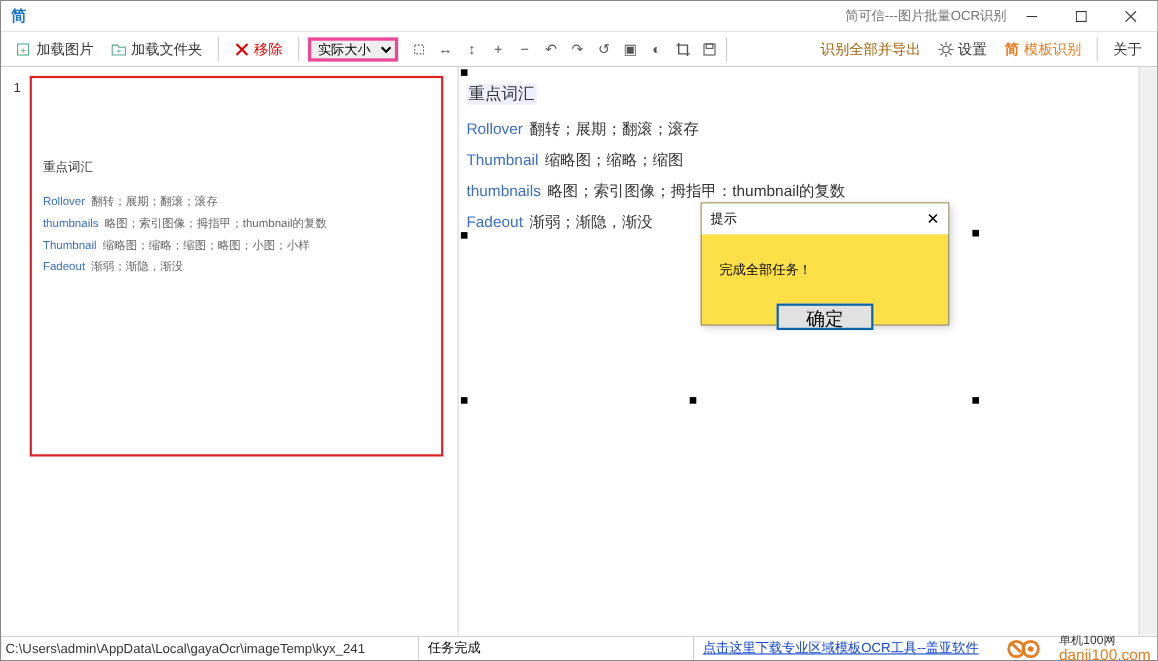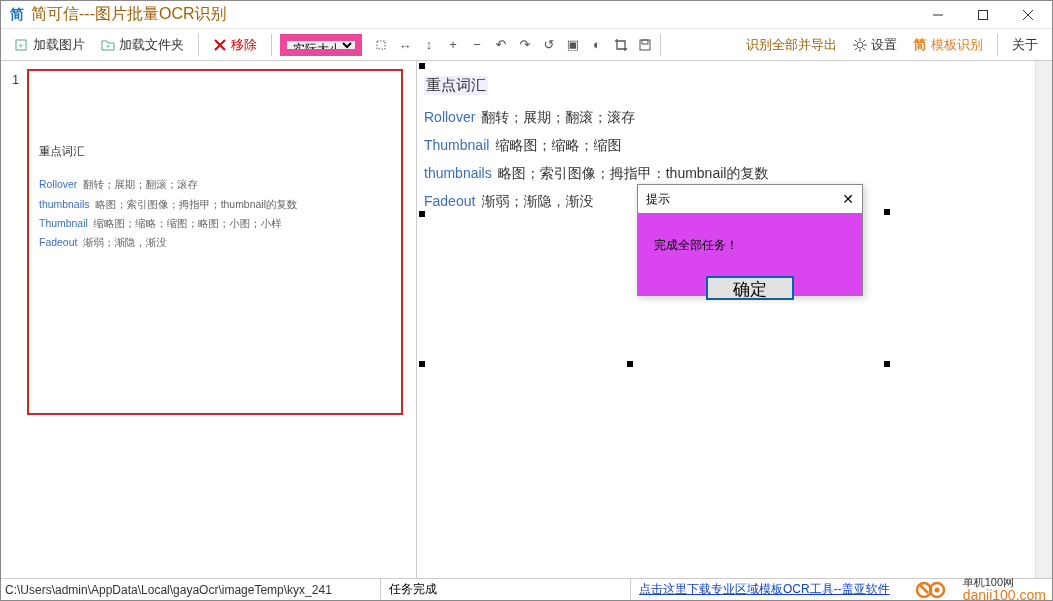--- a/index.html
+++ b/index.html
@@ -1,31 +1,31 @@
 <!DOCTYPE html>
 <html><head>
 <meta charset="utf-8">
 <style>
 * { margin: 0; padding: 0; box-sizing: border-box; }
 body { font-family: "Microsoft YaHei", "SimSun", sans-serif; font-size: 12px; background: #fff; overflow: hidden; }
 .window { width: 1053px; height: 601px; border: 1px solid #888; display: flex; flex-direction: column; position: relative; }
 .titlebar { height: 28px; background: #fff; display: flex; align-items: center; padding: 0 2px; border-bottom: 1px solid #e5e5e5; }
 .titlebar .icon { width: 16px; height: 16px; margin: 0 6px; color: #1a74c4; font-weight: bold; font-size: 14px; display: flex; align-items: center; justify-content: center; }
-.titlebar .title { flex: 1; font-size: 16px; color: #a16207; }
+.titlebar .title { flex: 1; font-size: 12px; color: #737373; text-align: right; }
 .win-controls { display: flex; height: 100%; }
 .win-btn { width: 45px; height: 100%; display: flex; align-items: center; justify-content: center; color: #555; font-size: 11px; }
 .win-btn svg { width: 10px; height: 10px; }
 
 .toolbar { height: 32px; display: flex; align-items: center; padding: 0 8px; border-bottom: 1px solid #ccc; gap: 4px; font-size: 13px; }
 .tbtn { display: flex; align-items: center; gap: 4px; padding: 3px 6px; cursor: pointer; color: #333; }
 .tbtn .ic { width: 14px; height: 14px; display: inline-flex; align-items: center; justify-content: center; }
 .tbtn.red { color: #d00; }
 .tbtn.orange .ic, .tbtn.orange span:first-child { color: #e87b1c; }
 .sep { width: 1px; height: 22px; background: #ccc; margin: 0 4px; }
-.zoom-select { height: 22px; border: 7px solid #ec4899; font-size: 12px; padding: 0 2px; width: 82px; }
+.zoom-select { height: 22px; border: 3px solid #ec4899; font-size: 12px; padding: 0 2px; width: 82px; }
 .zoom-icons { display: flex; gap: 10px; margin-left: 8px; align-items: center; }
 .zoom-icons .zi { width: 14px; height: 14px; color: #555; cursor: pointer; display: flex; align-items: center; justify-content: center; }
 .spacer { flex: 1; }
 .grey { color: #a16207; margin-left: 30px; }
 
 .content { flex: 1; display: flex; overflow: hidden; }
 .left-pane { width: 416px; border-right: 1px solid #ccc; position: relative; background: #fff; display: flex; }
 .num-col { width: 18px; padding-top: 12px; text-align: right; font-size: 12px; color: #333; }
 .thumb-area { flex: 1; padding: 8px; }
 .thumb { border: 2px solid #d22; width: 376px; height: 346px; background: #fff; position: relative; padding: 70px 10px 10px 10px; }
@@ -36,21 +36,21 @@
 
 .right-pane { flex: 1; position: relative; background: #fff; overflow: hidden; }
 .ocr-view { position: absolute; left: 3px; top: 3px; right: 20px; bottom: 3px; padding: 12px 4px; }
 .ocr-view .hdr { font-size: 15px; color: #333; margin-bottom: 14px; background: #eef; display: inline-block; padding: 0 2px; }
 .ocr-view .line { font-size: 14px; margin-bottom: 10px; }
 .ocr-view .line .k { color: #3a6fbf; }
 .ocr-view .line .v { color: #333; margin-left: 6px; }
 .sel-handle { position: absolute; width: 6px; height: 6px; background: #000; }
 .vscroll { position: absolute; right: 0; top: 0; bottom: 0; width: 17px; background: #f0f0f0; border-left: 1px solid #ddd; }
 
-.dialog { position: absolute; left: 636px; top: 183px; width: 226px; height: 112px; background: #d946ef; border: 1px solid #888; box-shadow: 2px 2px 8px rgba(0,0,0,0.2); }
+.dialog { position: absolute; left: 636px; top: 183px; width: 226px; height: 112px; background: #fde047; border: 1px solid #888; box-shadow: 2px 2px 8px rgba(0,0,0,0.2); }
 .dlg-title { height: 28px; display: flex; align-items: center; padding: 0 8px; background: #fff; font-size: 12px; justify-content: space-between; }
 .dlg-title .x { font-size: 14px; cursor: pointer; font-family: Arial; }
 .dlg-body { padding: 24px 16px 8px; font-size: 12px; text-align: left; }
 .dlg-buttons { text-align: center; margin-top: 22px; }
 .dlg-ok { width: 88px; height: 24px; background: #e1e1e1; border: 2px solid #0a64a4; font-size: 17px; cursor: pointer; }
 
 .statusbar { height: 22px; border-top: 1px solid #ccc; display: flex; align-items: center; font-size: 12px; }
 .status-l { flex: 0 0 380px; padding: 0 4px; color: #333; overflow: hidden; white-space: nowrap; border-right: 1px solid #ccc; height: 100%; display: flex; align-items: center; }
 .status-m { width: 250px; padding: 0 8px; border-right: 1px solid #ccc; height: 100%; display: flex; align-items: center; }
 .status-link { flex: 1; padding: 0 8px; color: #14c; text-decoration: underline; cursor: pointer; }

